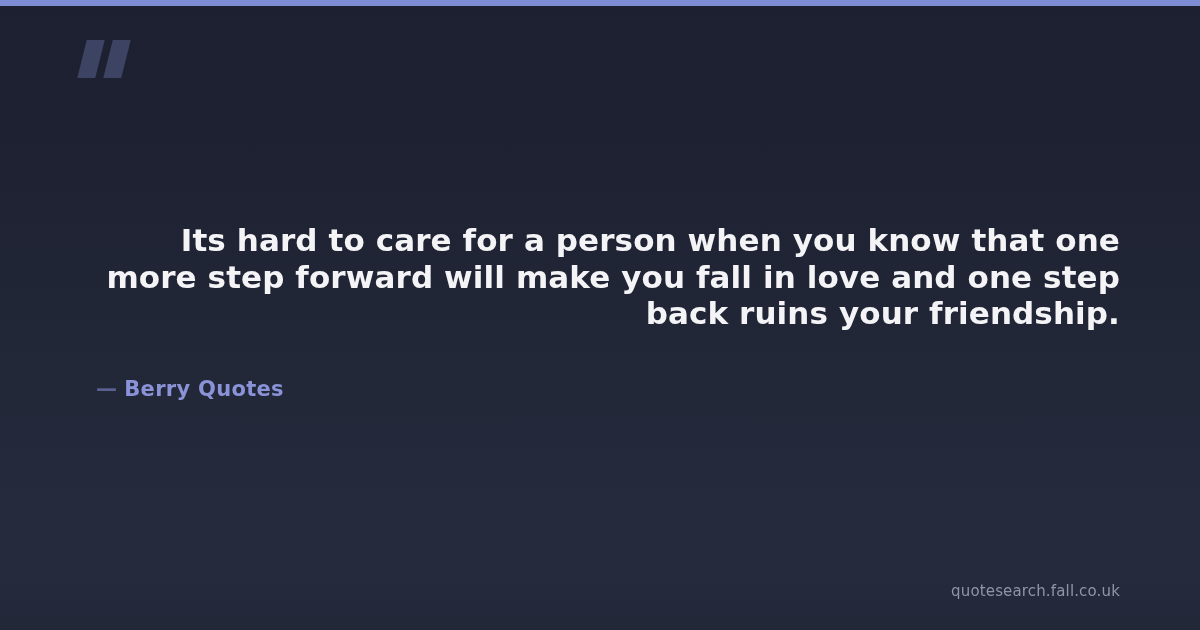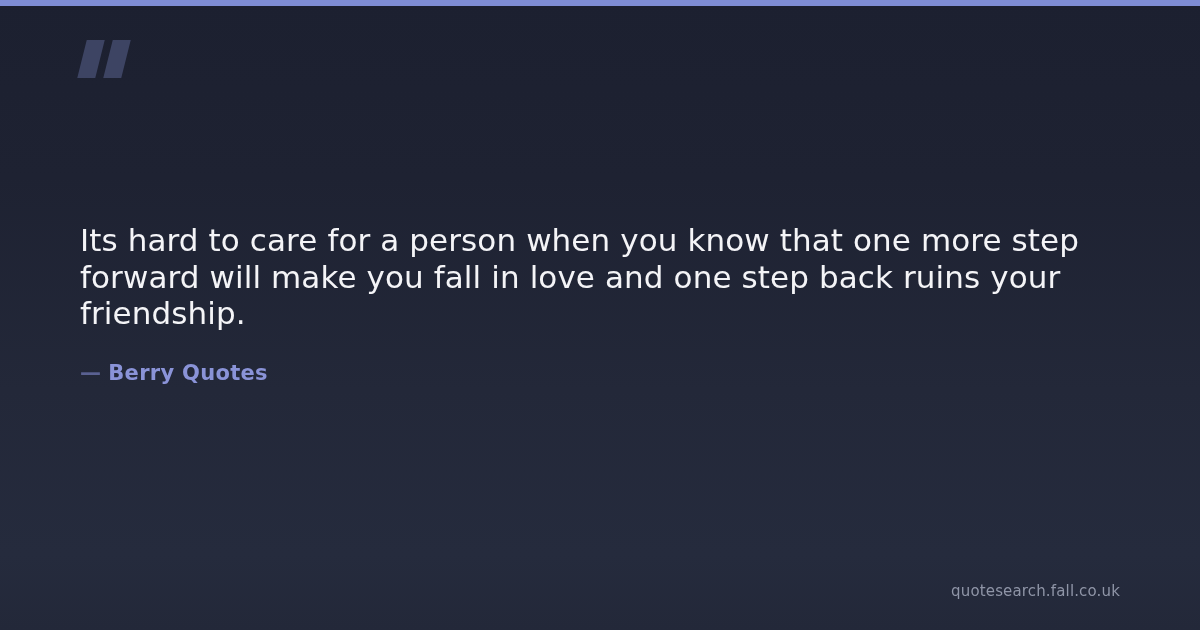--- a/index.html
+++ b/index.html
@@ -64,28 +64,28 @@
     left: 80px;
     top: 222px;
     width: 1040px;
   }
 
   .quote-text {
     margin: 0;
     color: #f4f4f7;
     font-size: 31px;
     line-height: 36.5px;
-    font-weight: 400;
+    font-weight: 700;
     letter-spacing: 0.1px;
     font-family: "DejaVu Sans", sans-serif;
-    text-align: left;
+    text-align: right;
   }
 
   .attribution {
-    margin: 0;
+    margin: 16px;
     padding-top: 29px;
     font-size: 21px;
     line-height: 25px;
     font-weight: 700;
     color: #8a93d8;
     letter-spacing: 0.3px;
     white-space: nowrap;
   }
   .attribution .dash {
     color: #5a6192;

